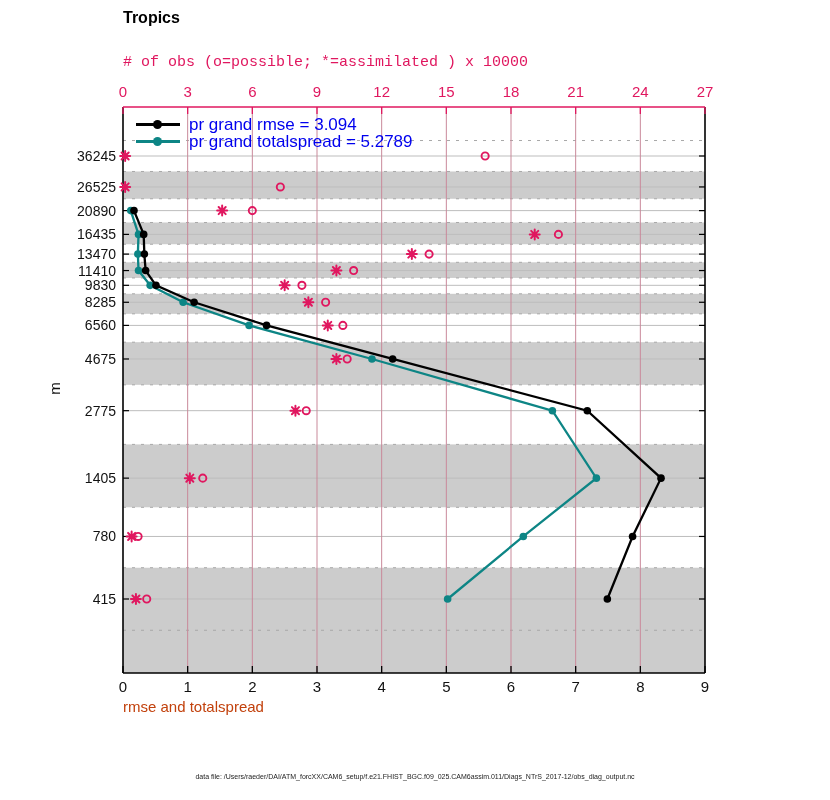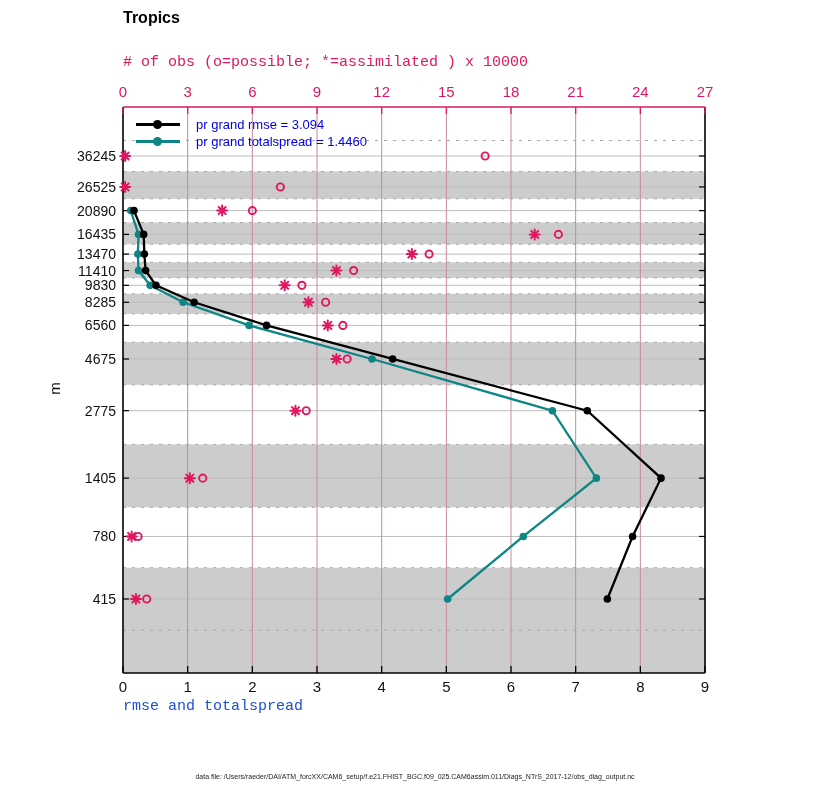--- a/index.html
+++ b/index.html
@@ -3,28 +3,28 @@
 <meta charset="utf-8">
 <style>
   html,body{margin:0;padding:0;background:#fff;}
   .fig{position:relative;width:830px;height:800px;background:#ffffff;
        font-family:"Liberation Sans",sans-serif;overflow:hidden;}
   .fig svg{position:absolute;left:0;top:0;}
   .ctr{position:absolute;left:123px;width:582px;text-align:left;white-space:nowrap;}
   .title{top:9px;font-size:16px;font-weight:bold;color:#000;}
   .subtitle{top:31px;font-size:16px;font-weight:bold;color:#000;}
   .topxlabel{top:54px;font-size:15px;font-family:Liberation Mono, monospace;}
-  .xlabel{top:698px;font-size:15px;color:#1d4ed8;font-family:Liberation Mono, monospace;}
+  .xlabel{top:698px;font-size:15px;color:#c2410c;}
   .daterange{top:718px;font-size:15px;color:#111;}
   .datafile{position:absolute;top:773px;left:0;width:830px;text-align:center;
             font-size:7px;color:#222;letter-spacing:0;}
   .ylabel{position:absolute;left:48px;top:380px;font-size:15px;color:#111;
           transform:rotate(-90deg);transform-origin:center;}
   .legend{position:absolute;left:136px;top:116px;}
-  .lrow{display:flex;align-items:center;height:17px;font-size:13px;white-space:nowrap;gap:7px;}
+  .lrow{display:flex;align-items:center;height:17px;font-size:17px;white-space:nowrap;}
   .lsample{display:inline-block;position:relative;width:44px;height:3px;margin-right:9px;}
   .lsample i{position:absolute;left:17px;top:-3px;width:9px;height:9px;border-radius:50%;background:inherit;}
   .ltext{font-style:normal;}
 </style>
 </head>
 <body>
 
 <div class="fig">
   <svg id="chart-svg" width="830" height="800">
       <g>
@@ -240,20 +240,20 @@
     <div class="lrow">
       <span class="lsample" id="sample-rmse" style="background: rgb(0, 0, 0);">
           <i></i>
         </span>
       <span class="ltext" id="ltext-rmse" style="color: rgb(0, 0, 238);">pr grand rmse = 3.094</span>
     </div>
     <div class="lrow">
       <span class="lsample" id="sample-spread" style="background: rgb(13, 133, 133);">
           <i></i>
         </span>
-      <span class="ltext" id="ltext-spread" style="color: rgb(0, 0, 238);">pr grand totalspread = 1.4460</span>
+      <span class="ltext" id="ltext-spread" style="color: rgb(0, 0, 238);">pr grand totalspread = 5.2789</span>
     </div>
   </div>
 
   <div class="ylabel">m</div>
   <div class="ctr xlabel">rmse and totalspread</div>
   <div class="datafile">data file: /Users/raeder/DAI/ATM_forcXX/CAM6_setup/f.e21.FHIST_BGC.f09_025.CAM6assim.011/Diags_NTrS_2017-12/obs_diag_output.nc</div>
 </div>
 
 </body></html>

